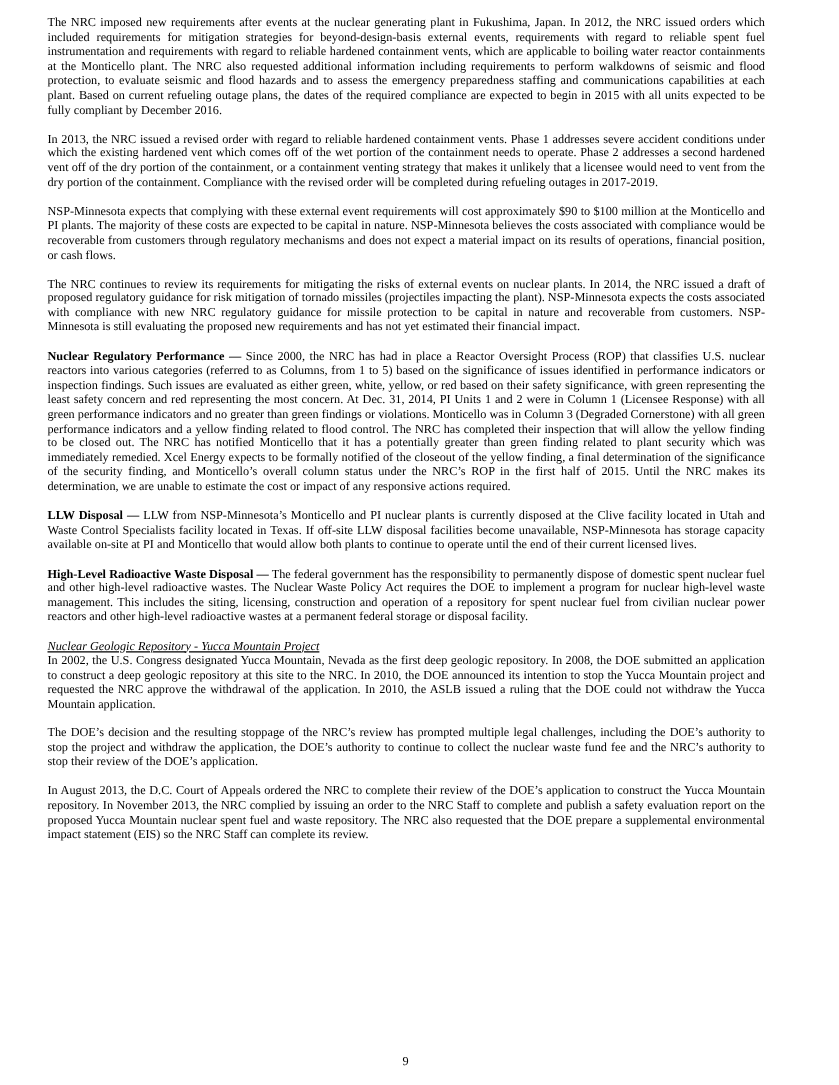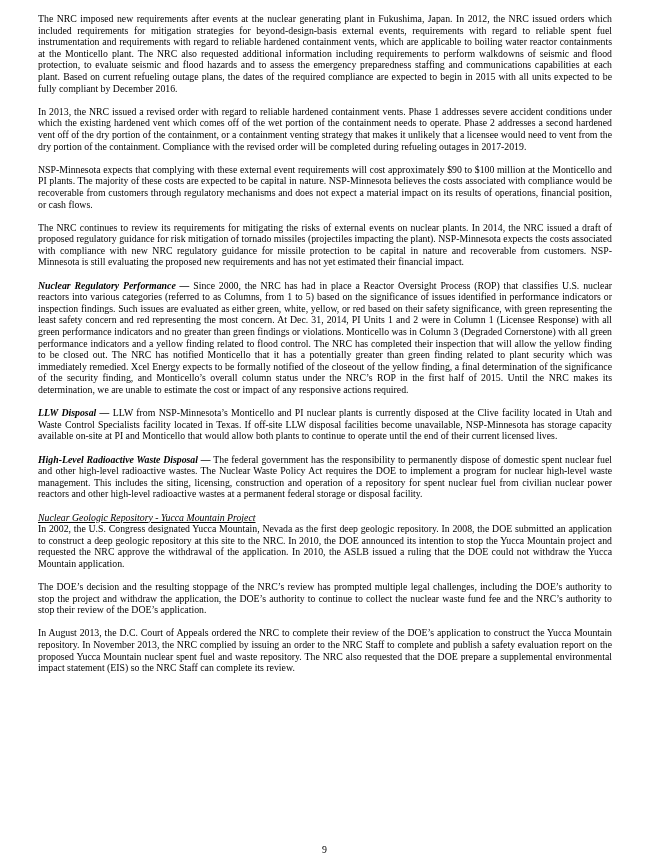--- a/index.html
+++ b/index.html
@@ -21,21 +21,20 @@
     padding: 13px 37px 0 38px;
     font-size: 9.8px;
     line-height: 11.6px;
     text-align: justify;
   }
   .para {
     margin: 0 0 11.6px 0;
   }
   .lead {
     font-weight: bold;
-    font-style: italic;
   }
   .subheading {
     text-decoration: underline;
     font-style: italic;
   }
   .page-number {
     position: absolute;
     left: 0;
     right: 0;
     bottom: 12px;

